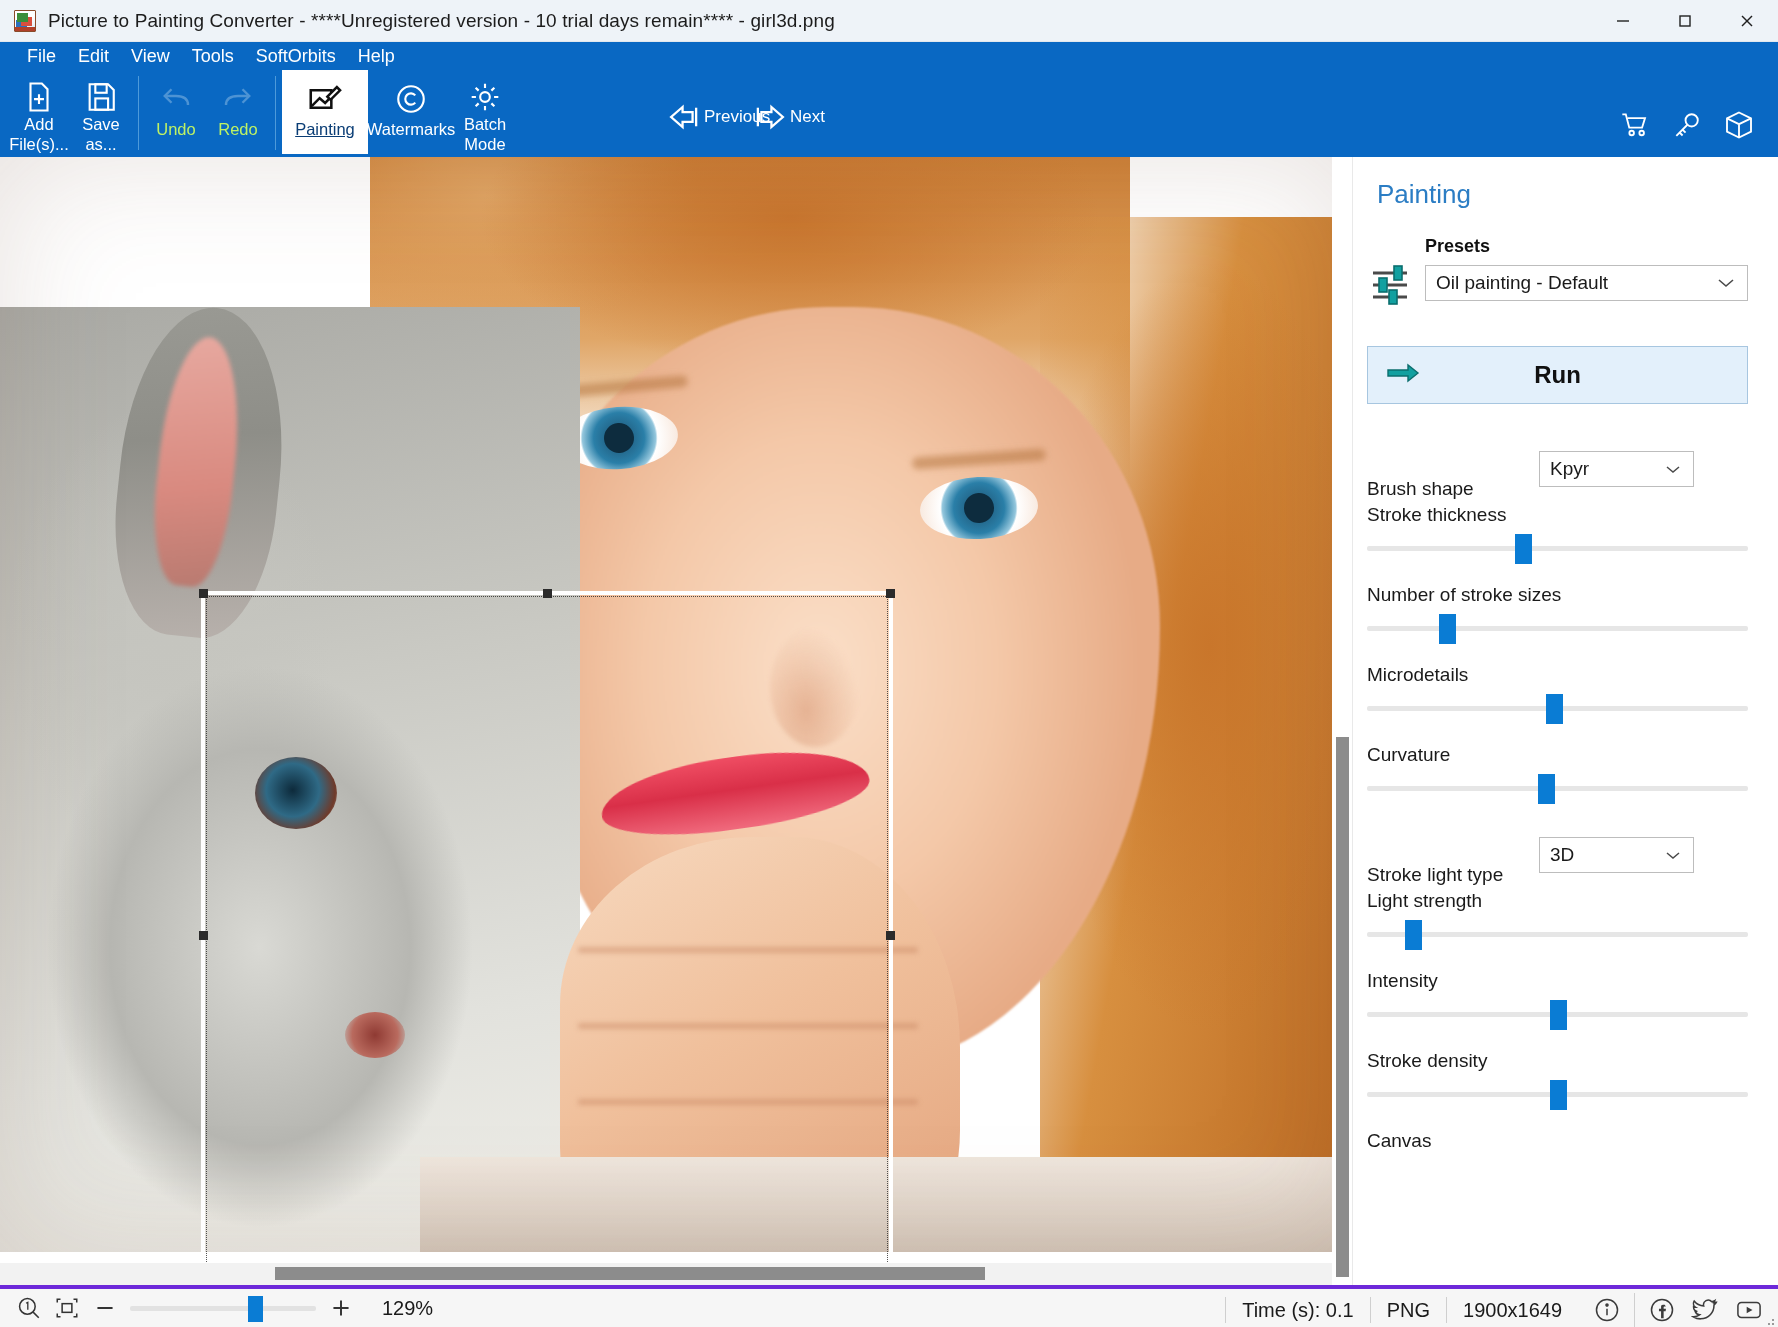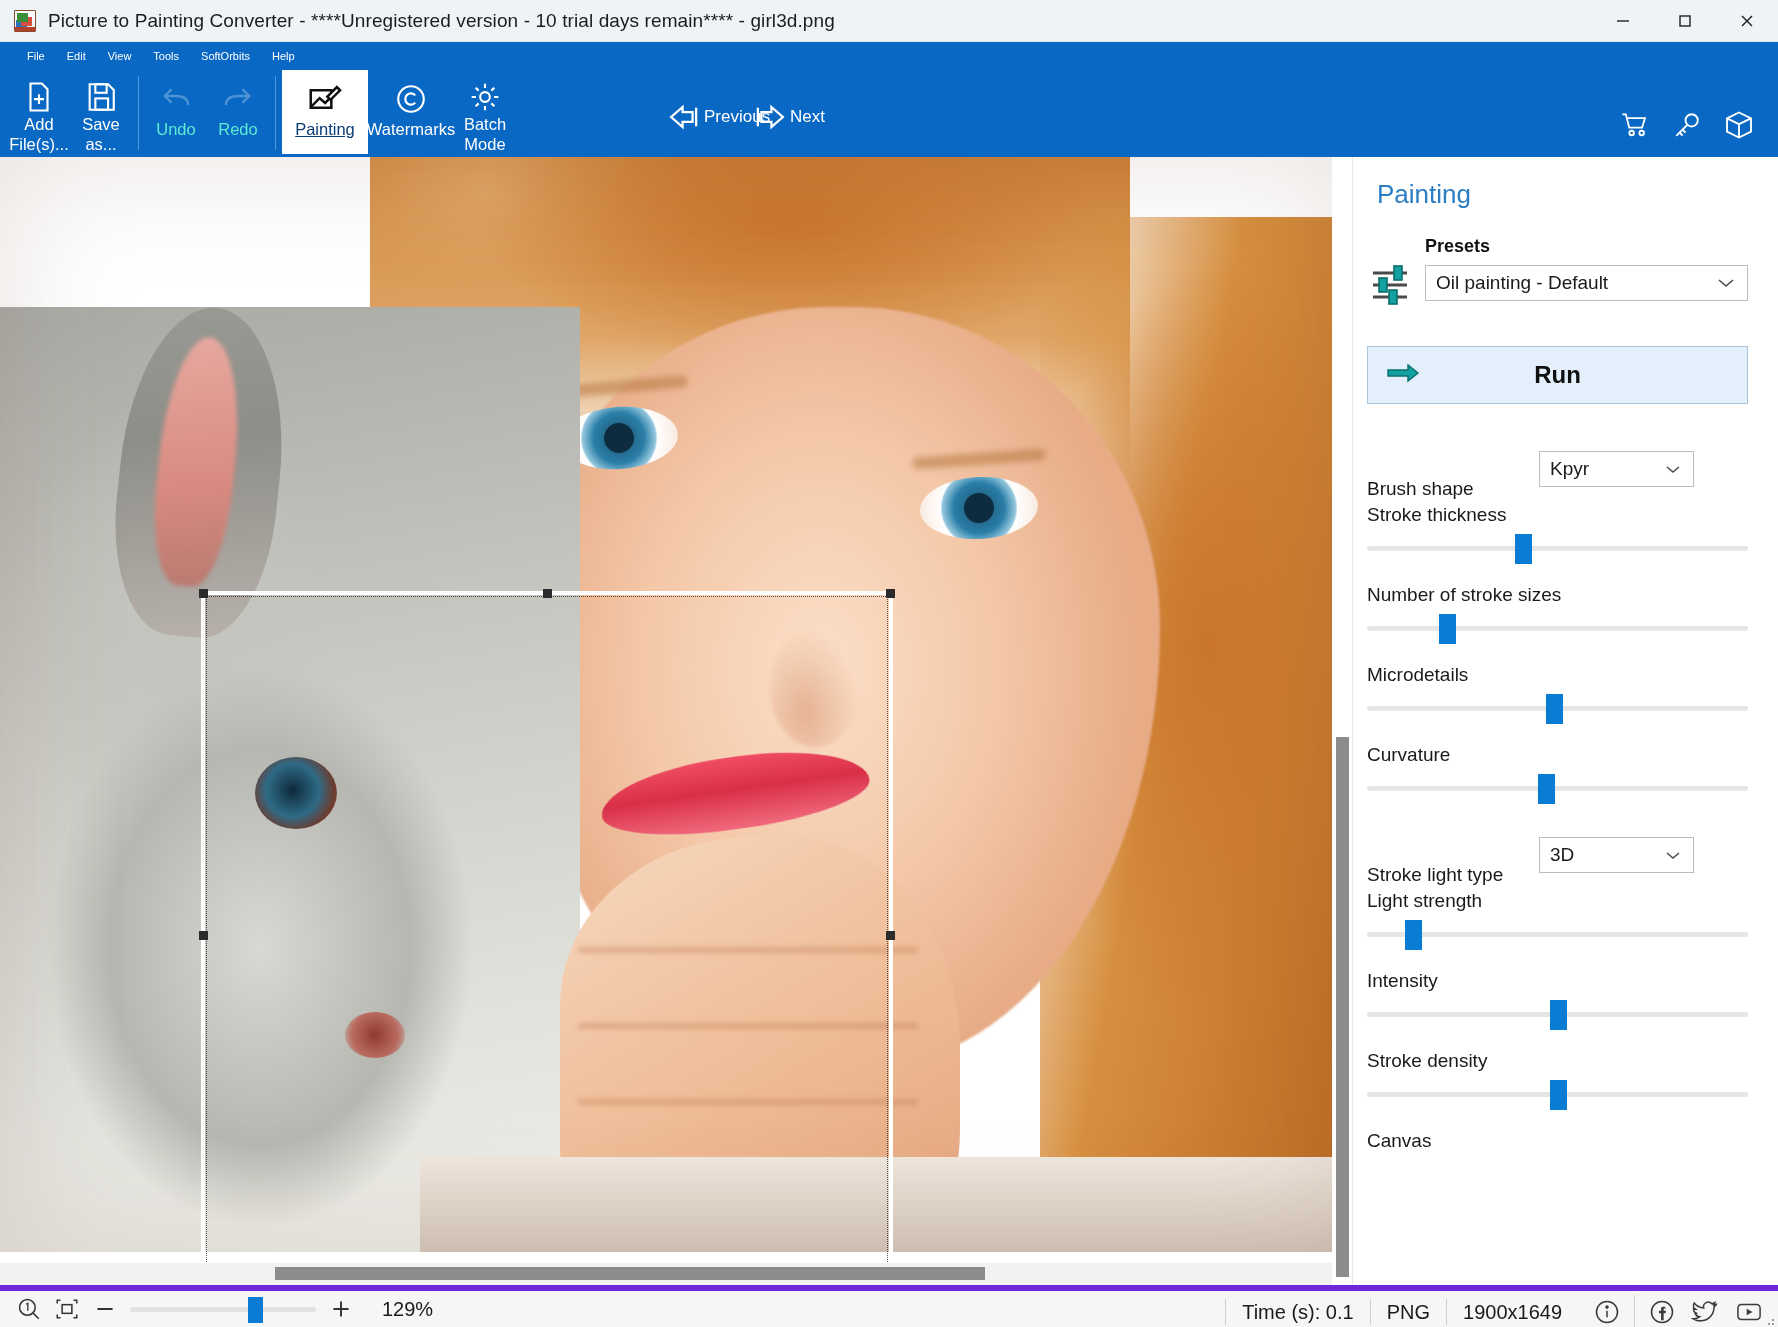--- a/index.html
+++ b/index.html
@@ -63,21 +63,21 @@
     flex: 0 0 115px;
     position: relative;
     color: #ffffff;
   }
   .menubar {
     display: flex; align-items: center;
     height: 28px; padding-left: 16px;
     gap: 0px;
   }
   .menu-item {
-    font-size: 11px; color: #ffffff;
+    font-size: 18px; color: #ffffff;
     padding: 2px 11px;
     white-space: nowrap;
   }
 
   .toolbar {
     display: flex; align-items: flex-start;
     height: 86px; padding-left: 8px;
     position: relative;
   }
   .tb-btn {
@@ -85,21 +85,21 @@
     display: flex; flex-direction: column; align-items: center;
     padding-top: 9px;
     color: #ffffff;
     position: relative;
   }
   .tb-btn .ticon { height: 40px; display: flex; align-items: center; justify-content: center; }
   .tb-btn .tlab {
     font-size: 16.5px; line-height: 20px; text-align: center;
     white-space: nowrap;
   }
-  .tb-btn.disabled { color: #5eead4; }
+  .tb-btn.disabled { color: #bef264; }
   .tb-btn.active {
     background: #ffffff;
     color: #1a1a1a;
   }
   .tb-btn.active .tlab { color: #0a3d75; text-decoration: underline; }
   .tb-btn.wide { width: 86px; }
   .tb-sep {
     width: 1px; height: 74px; margin: 6px 6px 0 6px;
     background: #4d9ada;
   }
@@ -322,21 +322,21 @@
     position: absolute; top: 6px; width: 17px; height: 30px;
     background: #0a7cd4;
   }
   .grp { margin-bottom: 16px; }
   .clipped-label { font-size: 19px; color: #1a1a1a; }
 
   
   .statusbar {
     flex: 0 0 42px;
     background: #f6f6f6;
-    border-top: 6px solid #6d28d9;
+    border-top: 4px solid #6d28d9;
     display: flex; align-items: center;
     position: relative;
   }
   .sb-left { display: flex; align-items: center; gap: 0; padding-left: 10px; }
   .sb-ico { width: 38px; height: 34px; display:flex; align-items:center; justify-content:center; color:#333; }
   .zoom-slider { position: relative; width: 186px; height: 34px; margin: 0 6px; }
   .zoom-slider .ztrack { position:absolute; left:0; right:0; top:15px; height:5px; background:#e2e2e2; border-radius:2px; }
   .zoom-slider .zknob { position:absolute; left:118px; top:5px; width:15px; height:26px; background:#0a7cd4; }
   .zoom-pct { font-size: 20px; color: #1a1a1a; margin-left: 22px; }
   .sb-right {

